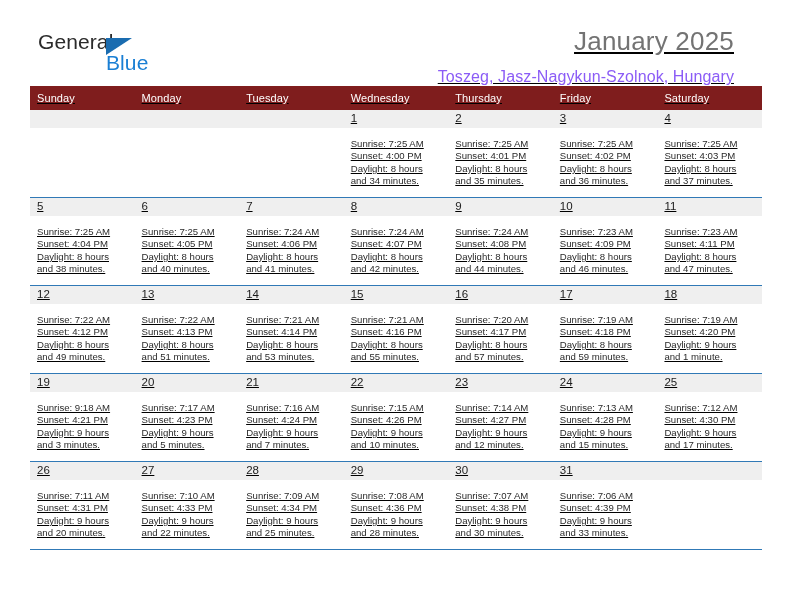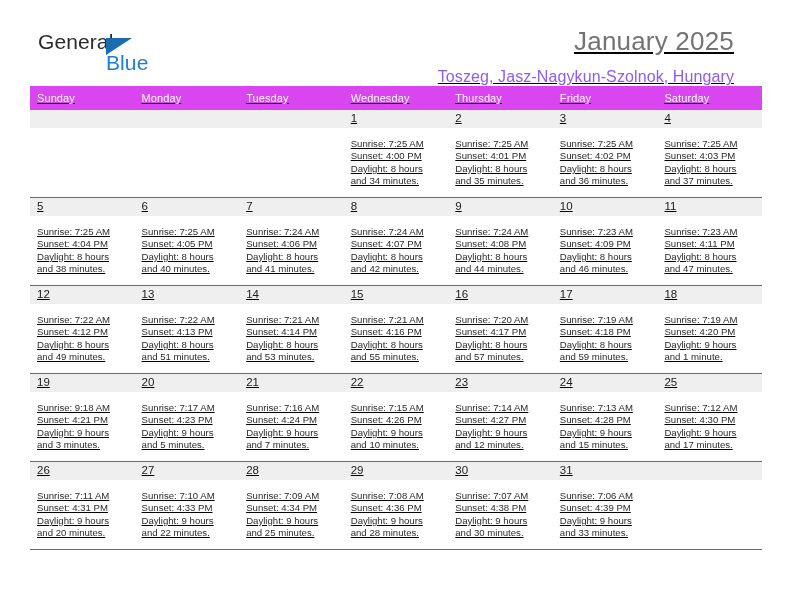--- a/index.html
+++ b/index.html
@@ -82,21 +82,21 @@
   }
 
   
   .calendar {
     margin-top: 12px;
     width: 732px;
   }
   .weekdays {
     display: grid;
     grid-template-columns: repeat(7, 1fr);
-    background: #d946ef;
+    background: #7f1d1d;
   }
   .weekday {
     color: #ffffff;
     font-size: 11px;
     padding: 5px 0 5px 7px;
     line-height: 14px;
     letter-spacing: 0.1px;
   }
   .week {
     display: grid;

